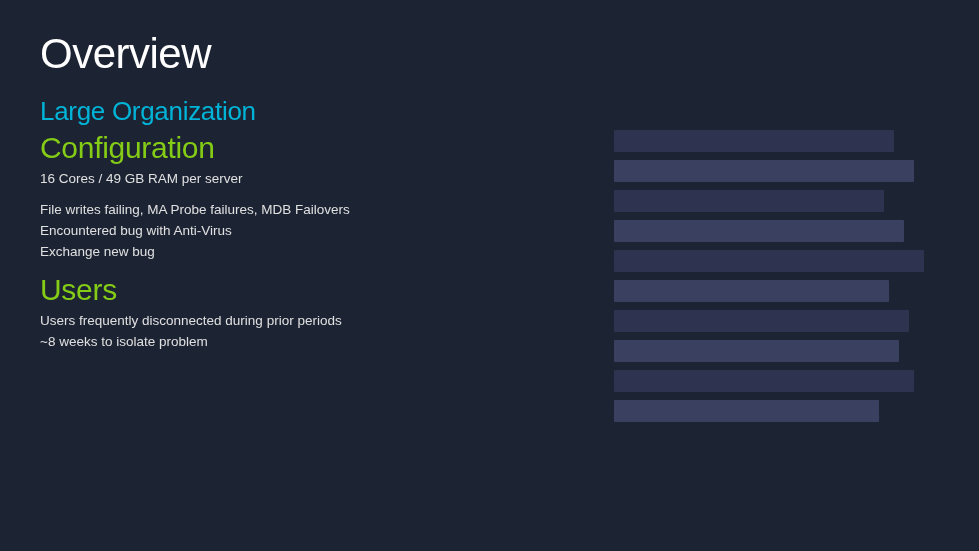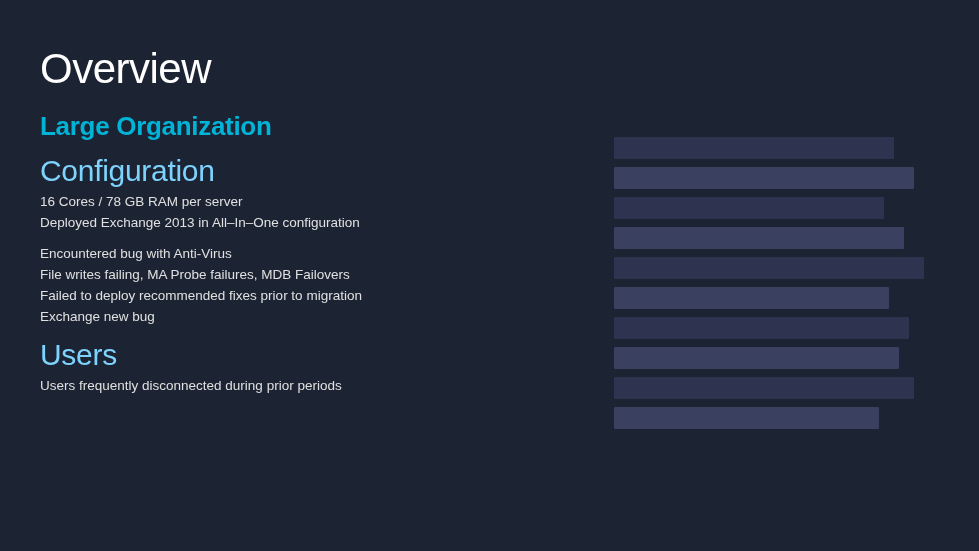--- a/index.html
+++ b/index.html
@@ -16,21 +16,21 @@
       font-family: 'Segoe UI', Arial, sans-serif;
       color: #ffffff;
       overflow: hidden;
       position: relative;
     }
 
     .slide {
       width: 979px;
       height: 551px;
       background-color: #1c2333;
-      padding: 45px 40px 30px 40px;
+      padding: 30px 40px 30px 40px;
       display: flex;
       flex-direction: row;
       position: relative;
     }
 
     .left-column {
       flex: 1;
       padding-right: 20px;
     }
 
@@ -44,31 +44,31 @@
     .page-title {
       font-size: 42px;
       font-weight: 300;
       color: #ffffff;
       margin-bottom: 18px;
       letter-spacing: -0.5px;
     }
 
     .section-heading {
       font-size: 26px;
-      font-weight: 700;
+      font-weight: 400;
       color: #00b4d8;
-      margin-bottom: 12px;
+      margin-bottom: 4px;
       margin-top: 2px;
       letter-spacing: -0.3px;
     }
 
     .section-heading-large {
       font-size: 30px;
       font-weight: 300;
-      color: #7dd3fc;
+      color: #84cc16;
       margin-bottom: 4px;
       margin-top: 4px;
       letter-spacing: -0.3px;
     }
 
     .body-text {
       font-size: 13.5px;
       font-weight: 400;
       color: #e0e0e0;
       line-height: 1.55;
@@ -118,38 +118,37 @@
 <div class="slide">
 
   <div class="left-column">
 
     <h1 class="page-title">Overview</h1>
 
     <div class="section-block">
       <h2 class="section-heading">Large Organization</h2>
       <h2 class="section-heading-large">Configuration</h2>
       <div class="body-text">
-        <p>16 Cores / 78 GB RAM per server</p>
-        <p>Deployed Exchange 2013 in All–In–One configuration</p>
+        <p>16 Cores / 49 GB RAM per server</p>
       </div>
     </div>
 
     <div class="section-block">
       <div class="body-text">
+        <p>File writes failing, MA Probe failures, MDB Failovers</p>
         <p>Encountered bug with Anti-Virus</p>
-        <p>File writes failing, MA Probe failures, MDB Failovers</p>
-        <p>Failed to deploy recommended fixes prior to migration</p>
         <p>Exchange new bug</p>
       </div>
     </div>
 
     <div class="section-block">
       <h2 class="section-heading-large">Users</h2>
       <div class="body-text">
         <p>Users frequently disconnected during prior periods</p>
+        <p>~8 weeks to isolate problem</p>
       </div>
     </div>
 
   </div>
 
   <div class="right-column">
     <div class="bars-container">
 
       <div class="bar-row">
         <div class="bar-segment dark" style="width:280px; height:22px;"></div>

